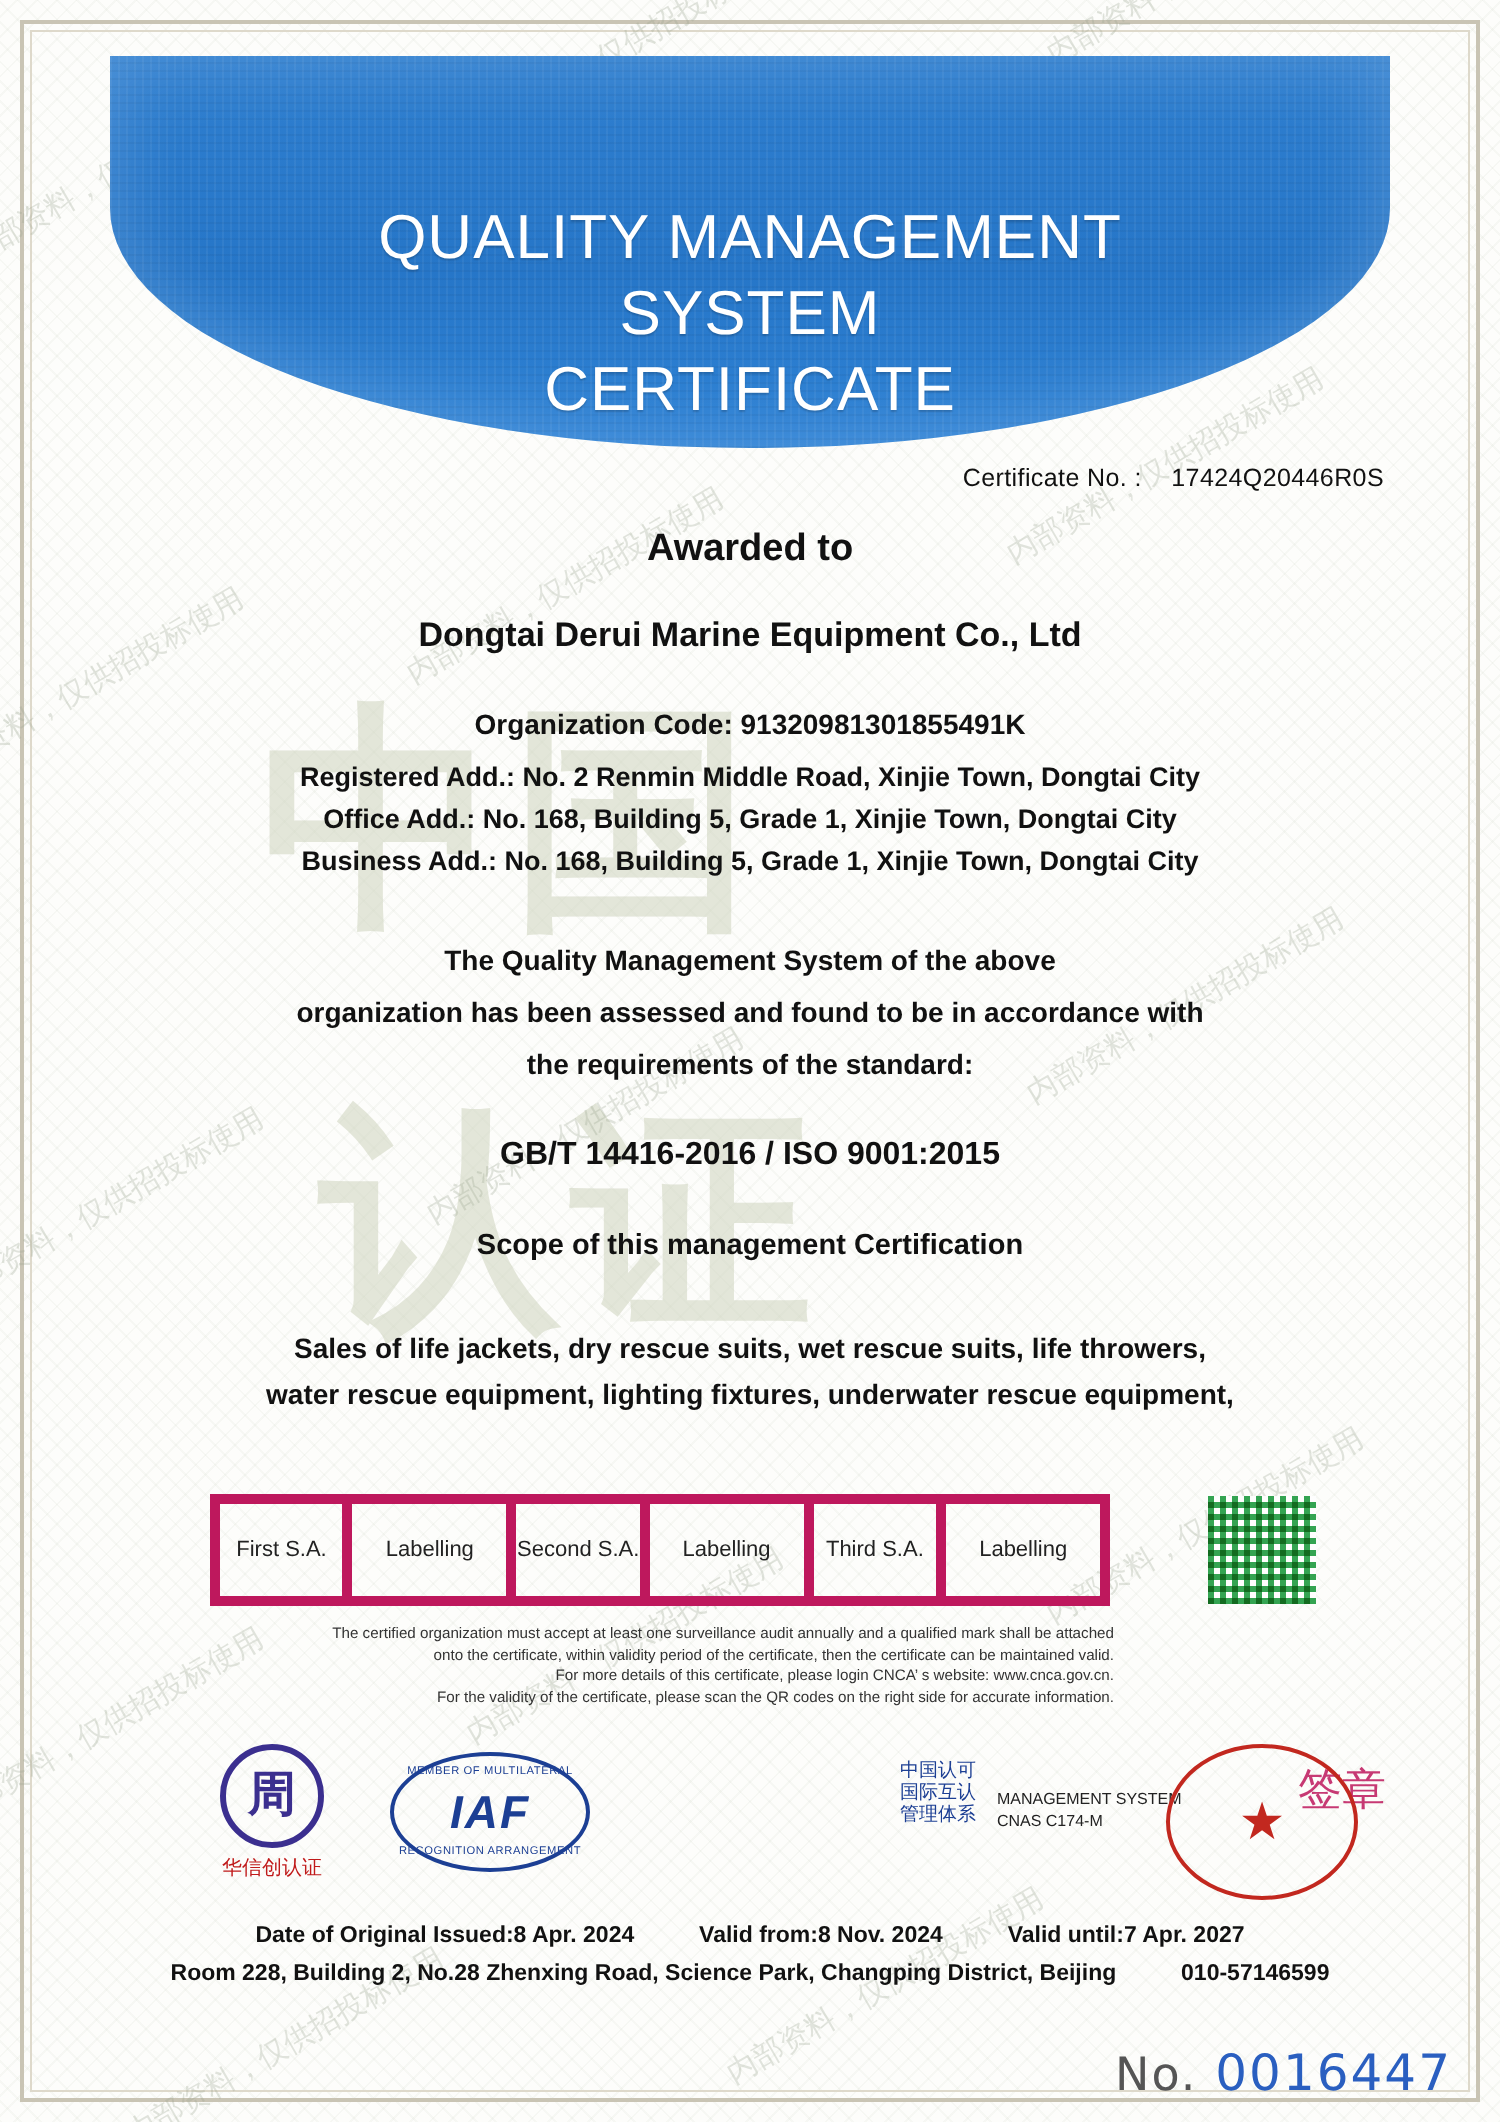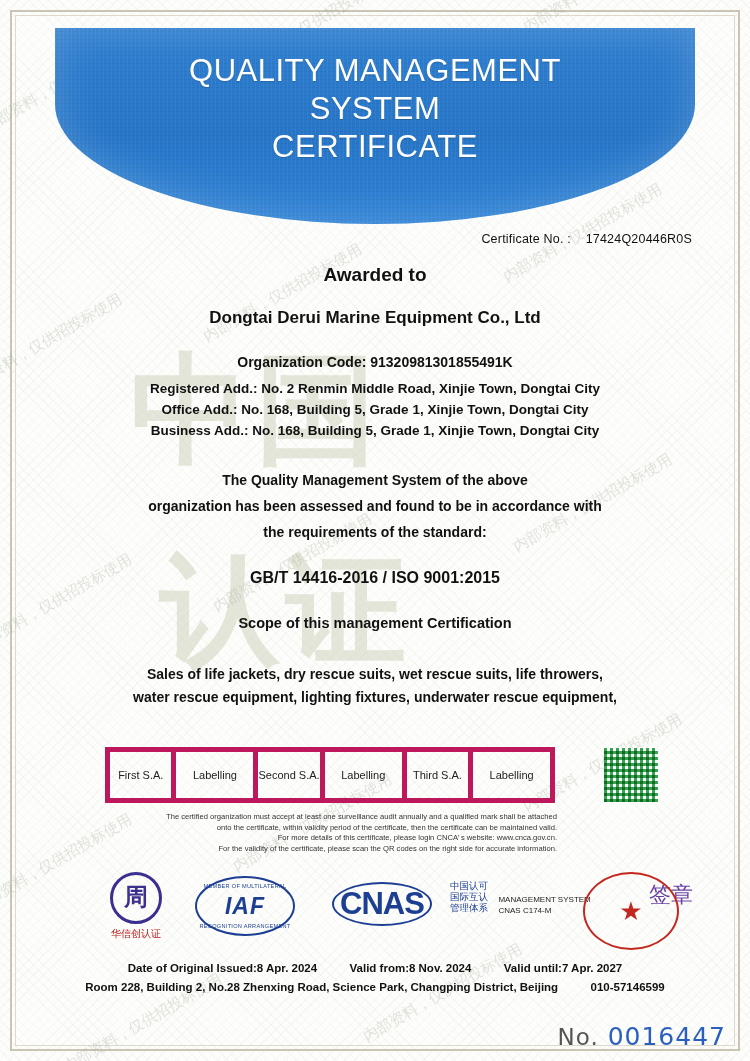--- a/index.html
+++ b/index.html
@@ -83,21 +83,21 @@
       repeating-linear-gradient(0deg, rgba(0,0,0,0.04) 0 1px, transparent 1px 4px);
   }
   .arc-title {
     position: relative;
     z-index: 2;
     color: #ffffff;
     text-align: center;
     font-size: 31px;
     line-height: 38px;
     font-weight: normal;
-    padding-top: 24px;
+    padding-top: 72px;
     letter-spacing: 0.5px;
     text-shadow: 0 1px 1px rgba(0,0,0,0.18);
   }
 
   .cert-no {
     position: absolute;
     right: 58px;
     top: 232px;
     font-size: 12.5px;
     color: #111;
@@ -306,21 +306,21 @@
   .seal-star {
     position: absolute;
     left: 50%; top: 50%;
     transform: translate(-50%,-50%);
     color: #c2281f;
     font-size: 26px;
   }
   .seal-cn {
     position: absolute;
     right: 2px; top: 14px;
-    color: #4c1d95;
+    color: #be185d;
     font-size: 22px;
     font-family: "DejaVu Sans", serif;
     opacity: 0.85;
   }
 
   .dates {
     position: absolute;
     left: 55px;
     right: 55px;
     top: 962px;
@@ -439,23 +439,20 @@
     </div>
 
     <div class="logo logo-iaf">
       <div class="iaf-ring">
         <div class="iaf-top">MEMBER OF MULTILATERAL</div>
         <div class="iaf-main">IAF</div>
         <div class="iaf-bot">RECOGNITION ARRANGEMENT</div>
       </div>
     </div>
 
-    <div class="logo logo-cnas">
-      <div class="cnas-text">CNAS</div>
-    </div>
 
     <div class="logo logo-cn">
       <div class="cn-zh">
         <div>中国认可</div>
         <div>国际互认</div>
         <div>管理体系</div>
       </div>
       <div class="cn-en">
         <div>MANAGEMENT SYSTEM</div>
         <div>CNAS C174-M</div>

